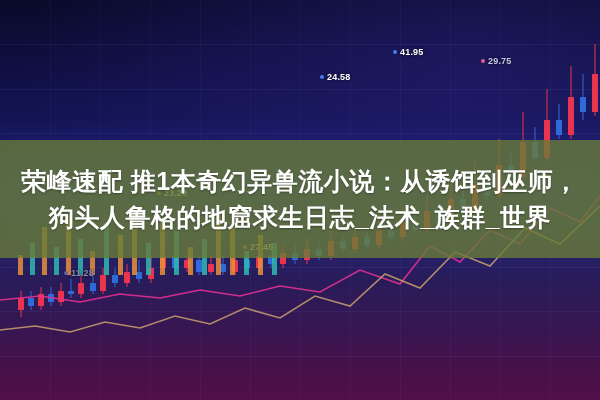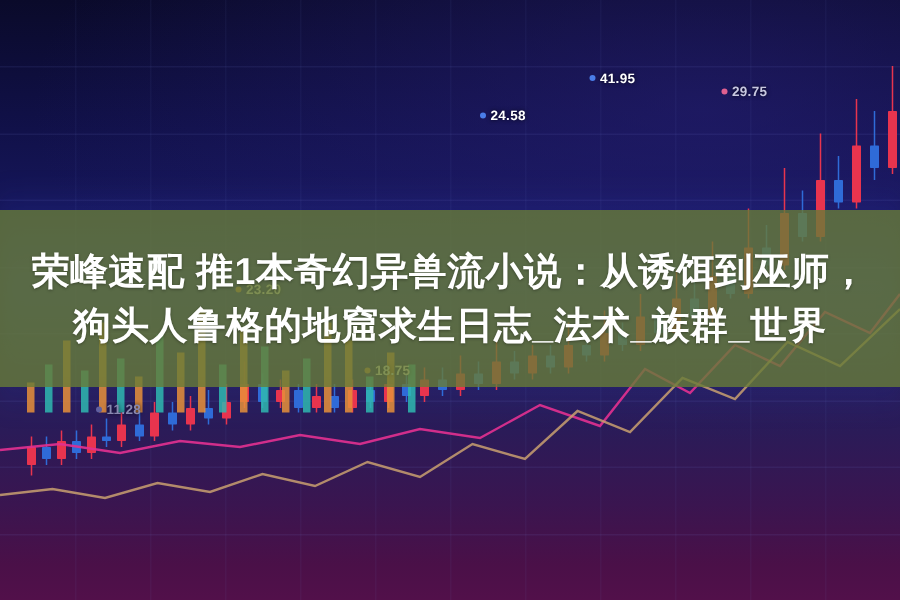--- a/index.html
+++ b/index.html
@@ -407,21 +407,21 @@
       <div class="price-tag" style="left: 481px; top: 32px; color: rgb(200, 200, 224); margin-top: 24px;">
         <span class="dot" style="background: rgb(224, 96, 144);"></span>
         <span>29.75</span>
       </div>
       <div class="price-tag" style="left: 157px; top: 188px; color: rgb(216, 216, 192);">
         <span class="dot" style="background: rgb(192, 128, 64);"></span>
         <span>23.20</span>
       </div>
       <div class="price-tag" style="left: 243px; top: 242px; color: rgb(224, 224, 200);">
         <span class="dot" style="background: rgb(192, 128, 64);"></span>
-        <span>18.75</span>
+        <span>27.45</span>
       </div>
       <div class="price-tag" style="left: 64px; top: 268px; color: rgb(136, 136, 176);">
         <span class="dot" style="background: rgb(96, 96, 160);"></span>
         <span>11.28</span>
       </div>
     </div>
 
   <div id="overlay-band" style="background: rgba(104, 124, 55, 0.8);"></div>
 
   <div id="title-block">

